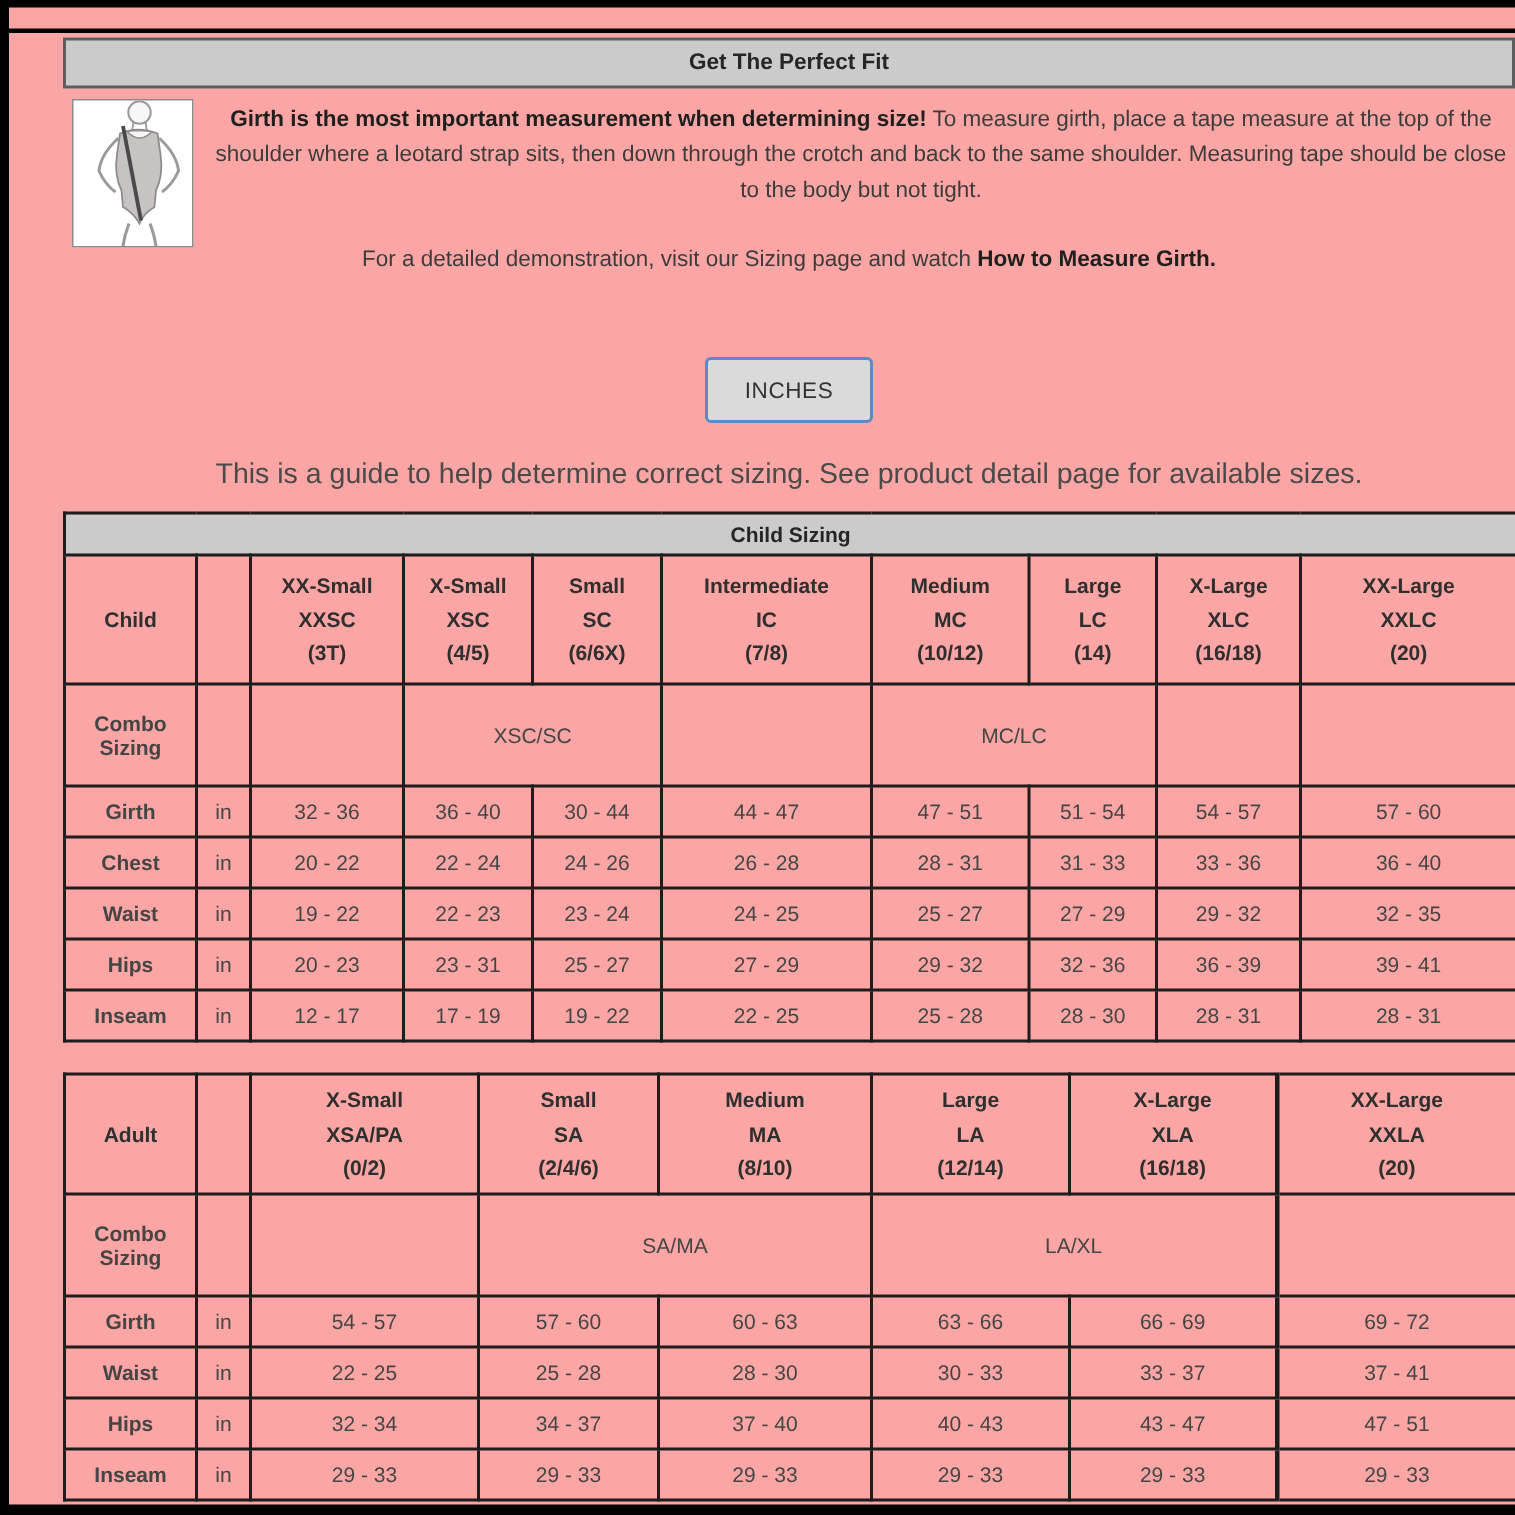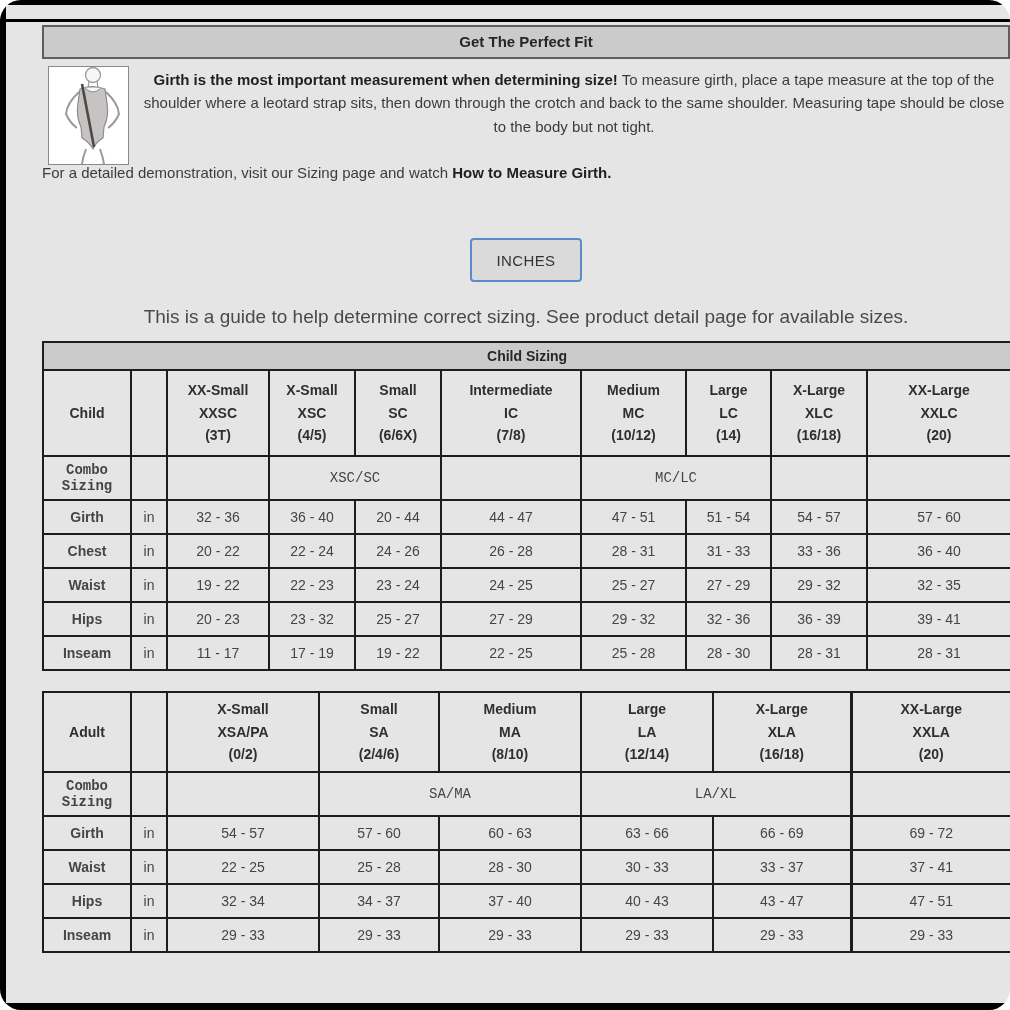--- a/index.html
+++ b/index.html
@@ -1,24 +1,23 @@
 <!DOCTYPE html>
 <html style="--accent-border: #5b8ac6; --header-bg: #cbcbcb;"><head>
 <meta charset="utf-8">
 <style>
   * { box-sizing: border-box; margin: 0; padding: 0; }
   html,body { background:#fff; }
   .page {
     position: relative;
     width: 1010px; height: 1010px;
-    background: #e5e5e5;
+    background: #fca5a5;
     overflow: hidden;
     font-family: "Liberation Sans", "DejaVu Sans", sans-serif;
     color: #3c3c3c;
-    border-radius: 21px;
   }
   
   .frame-top    { position:absolute; left:0; top:0;      width:100%; height:5px;  background:#000; }
   .frame-top2   { position:absolute; left:0; top:19px;   width:100%; height:3px;  background:#000; }
   .frame-left   { position:absolute; left:0; top:0;      width:6px;  height:100%; background:#000; }
   .frame-bottom { position:absolute; left:0; top:1003px; width:100%; height:7px;  background:#000; }
 
   .content { position:absolute; left:42px; top:25px; width:968px; }
 
   .fit-header {
@@ -31,21 +30,21 @@
   .intro { position:relative; margin-top:5px; min-height:140px; }
   .fig-box {
     position:absolute; left:6px; top:2px; width:81px; height:99px;
     border:1px solid #8a8a8a; background:#fff;
   }
   .intro-text {
     margin-left: 96px; padding-top: 4px;
     text-align:center; font-size:15px; line-height:1.55; color:#3c3c3c;
   }
   .intro-text b, .demo-line b { color:#1f1f1f; }
-  .demo-line { margin-top:26px; font-size:15px; color:#3c3c3c; }
+  .demo-line { margin-top:26px; text-align:center; font-size:15px; color:#3c3c3c; }
 
   .unit-toggle { margin-top:34px; display:flex; justify-content:center; gap:9px; }
   .unit-btn {
     height:44px; padding:16px 24px; display:flex; align-items:center;
     font-family:inherit; font-size:15px; color:#333; letter-spacing:0.4px;
     background:#fff; border:1px solid #ababab; border-radius:4px; cursor:pointer;text-align:center;
   }
   .unit-btn.selected {
     background:#dadada;
     border:2px solid var(--accent-border, #5b8ac6);
@@ -61,21 +60,21 @@
     border: 2px solid #1d1d1d;
     text-align: center; vertical-align: middle;
     font-size: 14px; color: #454545; overflow: hidden; padding: 1px 3px;
   }
   tr.title-row td {
     background: var(--header-bg, #cbcbcb);
     font-weight: bold; color:#262626; height:28px; font-size:14px;margin-left:42px;
   }
   tr.head-row td { height: 86px; font-weight: bold; color:#2f2f2f; line-height: 1.6; margin-left: 13px; }
   #adult-table tr.head-row td { height: 80px; }
-  tr.combo-row td { height: 44px; font-family: Liberation Mono, monospace; }
+  tr.combo-row td { height: 68px; }
   tr.data-row td { height: 34px; }
   td.row-head { font-weight: bold; color:#2a2a2a; padding:1px 6px; }
   td.unit-col { color:#555; font-weight: normal; }
   #adult-table tr:not(.title-row) td:last-child { border-left-width: 3px; }
   #adult-table { margin-top: 20px; }
 </style>
 </head>
 <body>
 
 <div class="page">
@@ -152,21 +151,21 @@
             <td class="combo-cell"></td>
             <td class="combo-cell" colspan="2">MC/LC</td>
             <td class="combo-cell"></td>
             <td class="combo-cell"></td>
           </tr>
           <tr class="data-row">
             <td class="row-head">Girth</td>
             <td class="unit-col">in</td>
             <td class="val">32 - 36</td>
             <td class="val">36 - 40</td>
-            <td class="val">20 - 44</td>
+            <td class="val">30 - 44</td>
             <td class="val">44 - 47</td>
             <td class="val">47 - 51</td>
             <td class="val">51 - 54</td>
             <td class="val">54 - 57</td>
             <td class="val">57 - 60</td>
           </tr>
           <tr class="data-row">
             <td class="row-head">Chest</td>
             <td class="unit-col">in</td>
             <td class="val">20 - 22</td>
@@ -187,32 +186,32 @@
             <td class="val">24 - 25</td>
             <td class="val">25 - 27</td>
             <td class="val">27 - 29</td>
             <td class="val">29 - 32</td>
             <td class="val">32 - 35</td>
           </tr>
           <tr class="data-row">
             <td class="row-head">Hips</td>
             <td class="unit-col">in</td>
             <td class="val">20 - 23</td>
-            <td class="val">23 - 32</td>
+            <td class="val">23 - 31</td>
             <td class="val">25 - 27</td>
             <td class="val">27 - 29</td>
             <td class="val">29 - 32</td>
             <td class="val">32 - 36</td>
             <td class="val">36 - 39</td>
             <td class="val">39 - 41</td>
           </tr>
           <tr class="data-row">
             <td class="row-head">Inseam</td>
             <td class="unit-col">in</td>
-            <td class="val">11 - 17</td>
+            <td class="val">12 - 17</td>
             <td class="val">17 - 19</td>
             <td class="val">19 - 22</td>
             <td class="val">22 - 25</td>
             <td class="val">25 - 28</td>
             <td class="val">28 - 30</td>
             <td class="val">28 - 31</td>
             <td class="val">28 - 31</td>
           </tr>
         </tbody>
       </table>

